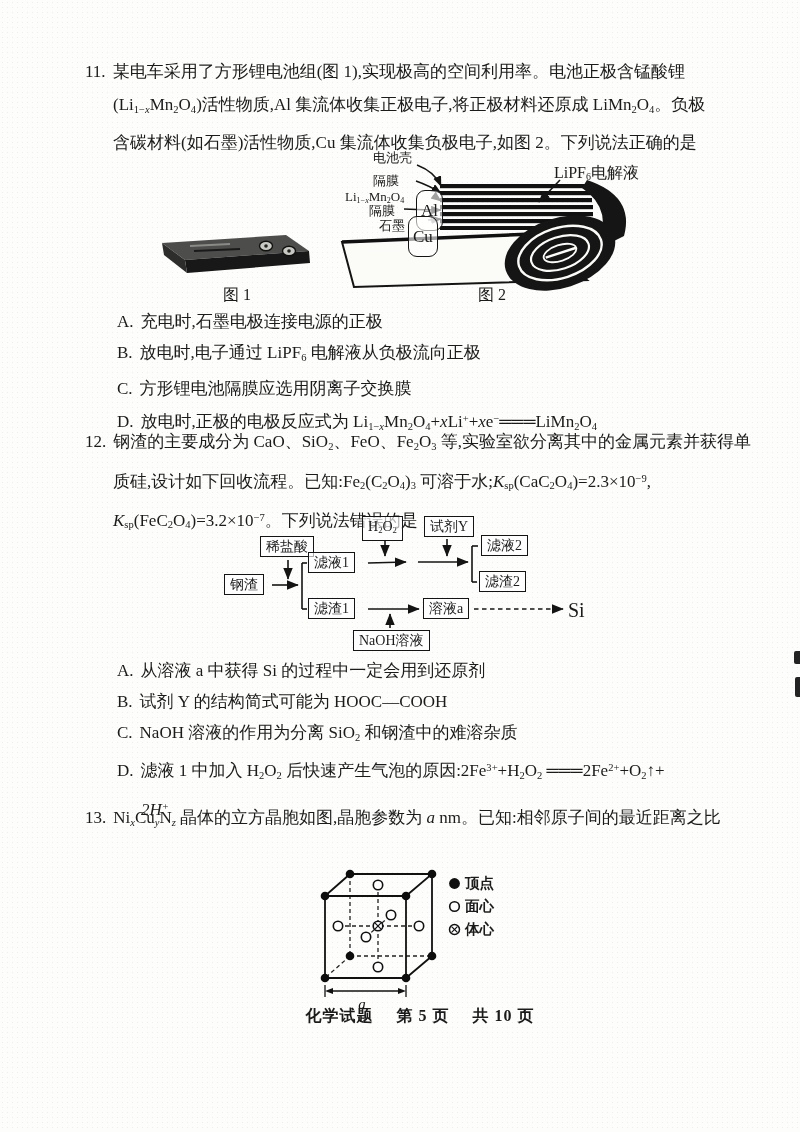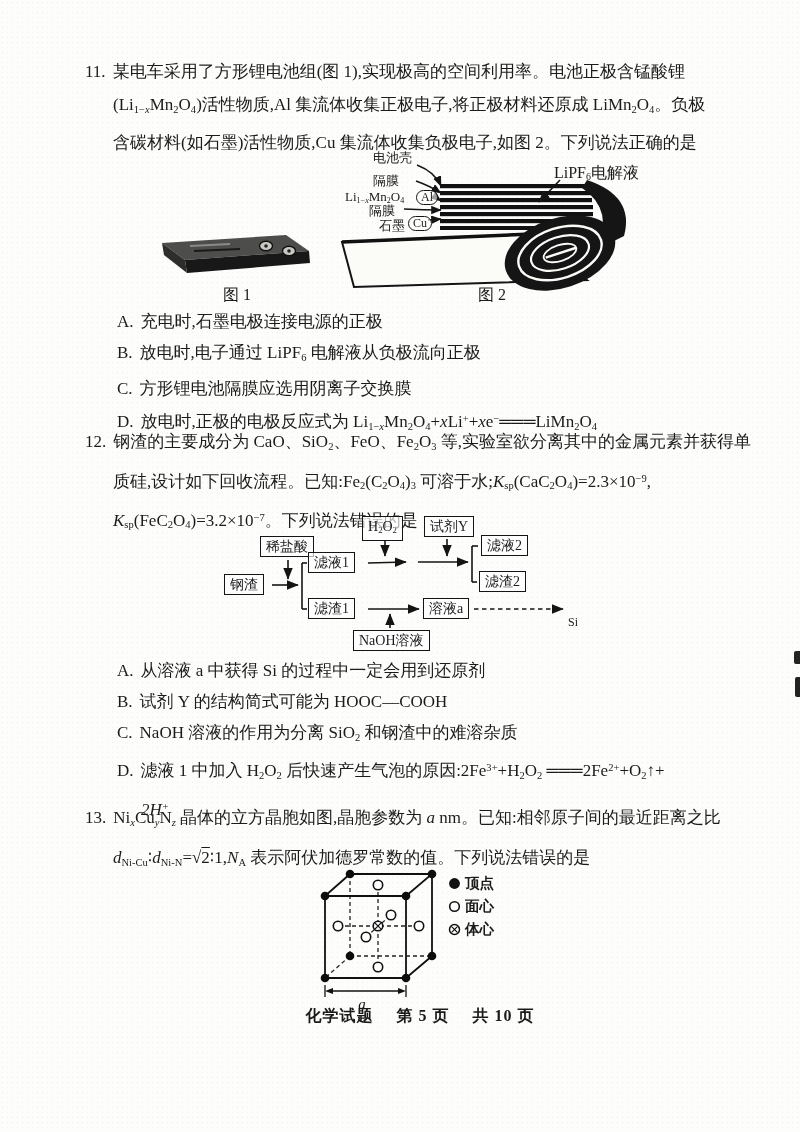--- a/index.html
+++ b/index.html
@@ -23,29 +23,29 @@
 
   .opts { position:absolute; font-size:17px; line-height:31px; white-space:nowrap; }
   .opt .optlabel { display:inline-block; margin-right:7px; }
   .opt2 { padding-left:24px;font-style:italic; }
 
   
   #fig-battery { position:absolute; left:90px; top:150px; width:620px; height:160px; }
   #fig-battery svg.base { position:absolute; left:0; top:0; }
   .blabel { position:absolute; font-size:13px; line-height:15px; white-space:nowrap; }
   .oval { position:absolute; border:1.5px solid #141414; border-radius:9px;
-          font-size:12px; line-height:13px; padding:0 4px; background:rgba(255,255,255,.6); }
+          font-size:17px; line-height:13px; padding:13px 4px; background:rgba(255,255,255,.6); }
   .figcap { position:absolute; width:70px; text-align:center; font-size:16px; }
 
   
   #flow { position:absolute; left:222px; top:512px; width:410px; height:145px; font-size:14px; }
   #flow svg.base { position:absolute; left:0; top:0; }
   .fnode { position:absolute; border:1.6px solid #141414; padding:0 5px; line-height:19px;
            white-space:nowrap; background:rgba(255,255,255,.65); }
-  .ftext { position:absolute; white-space:nowrap; font-size:12px;margin-top:16px; }
+  .ftext { position:absolute; white-space:nowrap; font-size:20px; }
 
   
   #fig-crystal { position:absolute; left:298px; top:868px; width:250px; height:148px; }
   #fig-crystal svg.base { position:absolute; left:0; top:0; }
   .leg { position:absolute; left:150px; font-size:14.5px; line-height:18px; white-space:nowrap;font-weight:bold; }
   .leg svg { vertical-align:-2px; margin-right:4px; }
 
   #footer { position:absolute; top:1006px; left:15px; width:810px; text-align:center;
             font-size:16px; font-weight:bold; letter-spacing:1px; }
   #footer span { margin:0 9px; }
@@ -192,21 +192,20 @@
   <div class="opt"><span class="optlabel">B.</span><span>试剂 Y 的结构简式可能为 HOOC—COOH</span></div>
   <div class="opt"><span class="optlabel">C.</span><span>NaOH 溶液的作用为分离 SiO<sub>2</sub> 和钢渣中的难溶杂质</span></div>
   <div class="opt"><span class="optlabel">D.</span><span>滤液 1 中加入 H<sub>2</sub>O<sub>2</sub> 后快速产生气泡的原因:2Fe<sup>3+</sup>+H<sub>2</sub>O<sub>2</sub> ═══2Fe<sup>2+</sup>+O<sub>2</sub>↑+</span></div>
   <div class="opt opt2">2H<sup>+</sup></div>
 </div>
 
 <div class="stem" style="left:85px; top:800px; line-height:35px;">
   <div class="qline">
     <span class="qnum">13.</span><span>Ni<sub><i>x</i></sub>Cu<sub><i>y</i></sub>N<sub><i>z</i></sub> 晶体的立方晶胞如图,晶胞参数为 <i>a</i> nm。已知:相邻原子间的最近距离之比</span>
   </div>
-  <div class="qline cont"><i>d</i><sub>Ni-Cu</sub>∶<i>d</i><sub>Ni-N</sub>=√<span class="ol">2</span>∶1,<i>N</i><sub>A</sub> 表示阿伏加德罗常数的值。下列说法错误的是</div>
 </div>
 
 <div id="fig-crystal">
   <svg class="base" width="250" height="148" viewBox="0 0 250 148">
 
     <g stroke="#222" stroke-width="1.3" stroke-dasharray="4 3" fill="none">
       <path d="M52,6 L52,88"></path>
       <path d="M52,88 L134,88"></path>
       <path d="M52,88 L27,110"></path>
 

